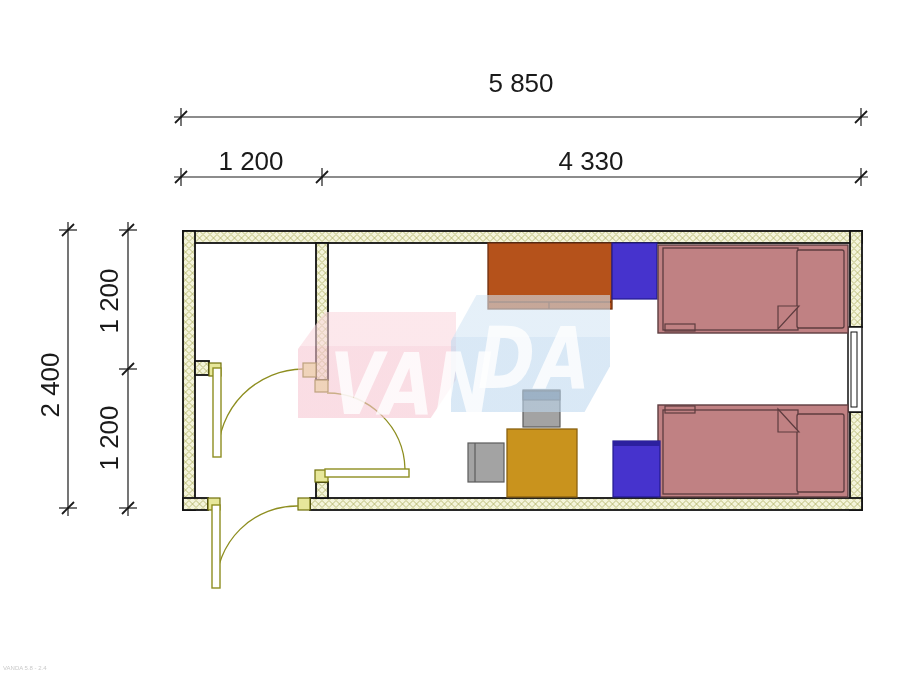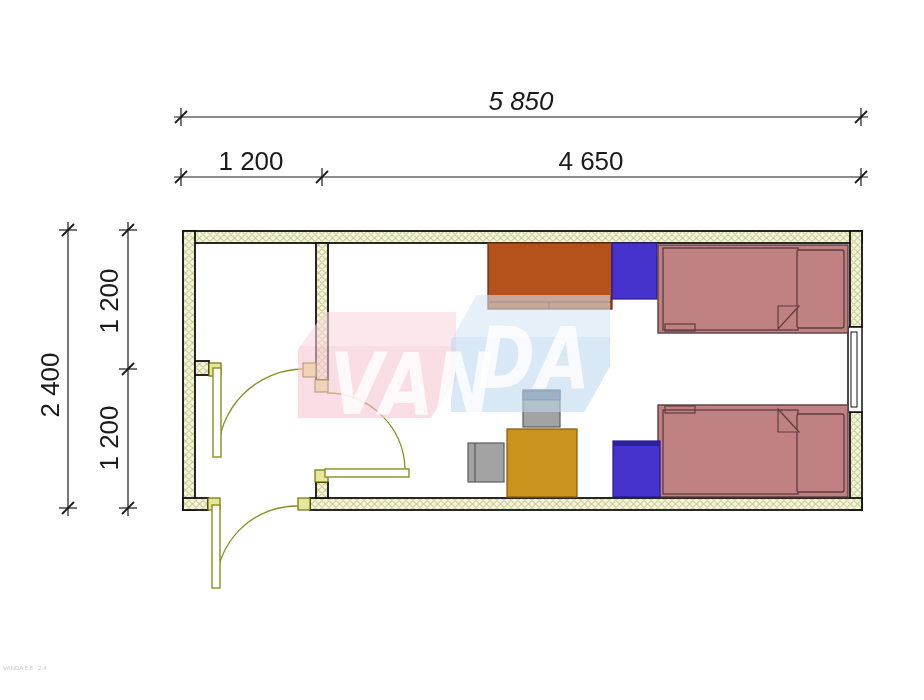--- a/index.html
+++ b/index.html
@@ -151,22 +151,22 @@
       <line x1="122" y1="375" x2="134" y2="363" style="stroke-width:1.8"></line>
       <line x1="122" y1="514" x2="134" y2="502" style="stroke-width:1.8"></line>
     </g>
   </svg>
 
   <div class="wm-box pink"></div>
   <div class="wm-box blue"></div>
   <div class="wm-text" id="wm-van">VAN</div>
   <div class="wm-text" id="wm-da">DA</div>
 
-  <div class="dim" style="left:421px;top:86px;font-style:italic;">5 850</div>
+  <div class="dim" style="left:421px;top:68px;">5 850</div>
   <div class="dim" style="left:151px;top:146px;">1 200</div>
-  <div class="dim" style="left:491px;top:146px;">4 650</div>
+  <div class="dim" style="left:491px;top:146px;">4 330</div>
   <div class="dim vert" style="left:50px;top:385px;">2 400</div>
   <div class="dim vert" style="left:109px;top:301px;">1 200</div>
   <div class="dim vert" style="left:109px;top:438px;">1 200</div>
 
   <div id="footer-note">VANDA 5.8 - 2.4</div>
 
 </div>
 
 </body></html>

